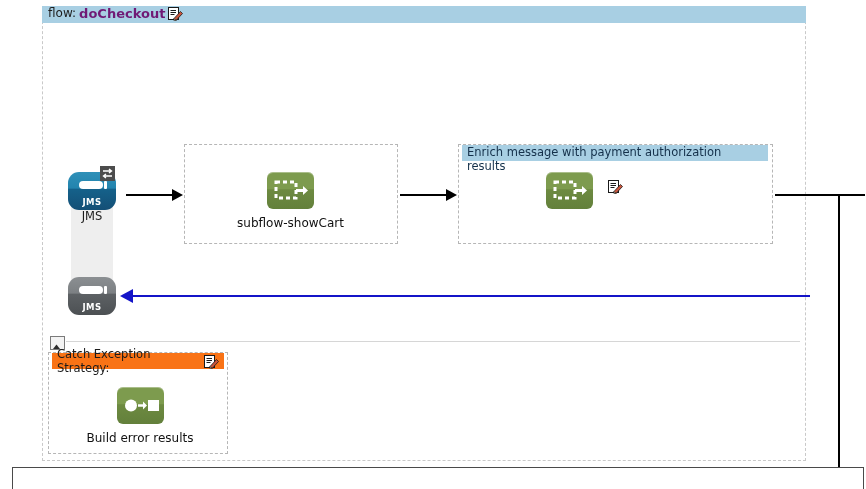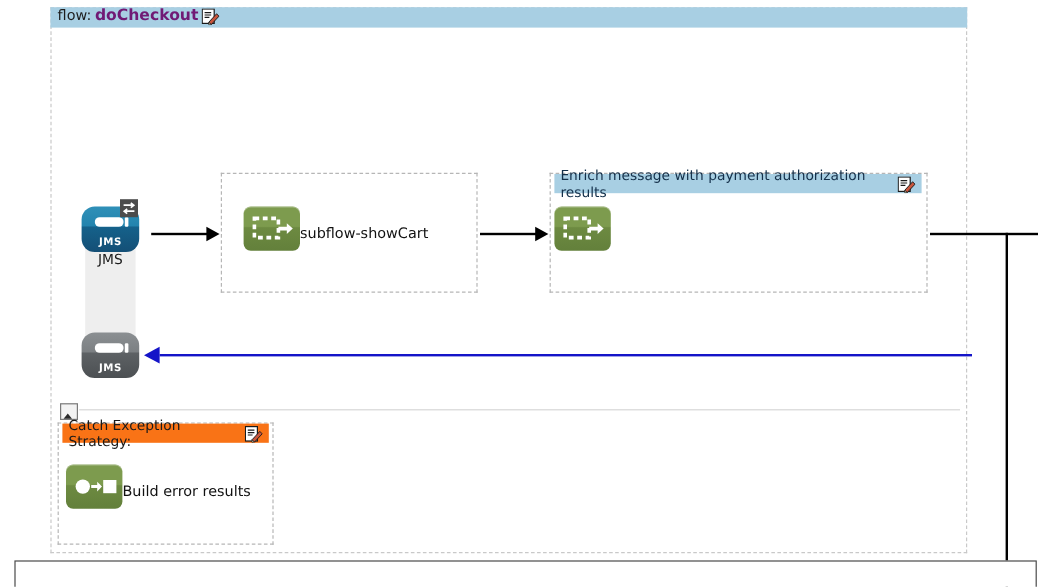--- a/index.html
+++ b/index.html
@@ -30,21 +30,21 @@
   
   .scope{
     position:absolute;border:1px dashed #b6b6b6;background:#fff;box-sizing:border-box;
   }
   .scope-header{
     position:absolute;height:16px;background:#a8cfe3;box-sizing:border-box;
     display:flex;align-items:center;gap:6px;padding:0 5px;
   }
   .scope-header span.t{font-size:11.5px;color:#14304a;}
 
-  .node{position:absolute;display:flex;flex-direction:row;align-items:center;}
+  .node{position:absolute;display:flex;flex-direction:column;align-items:center;}
   .node .cap{
     font-size:12px;color:#111;margin-top:7px;white-space:nowrap;
     font-family:"DejaVu Sans","Liberation Sans",sans-serif;
   }
 
   
   .gicon{
     width:47px;height:37px;border-radius:6px;
     background:linear-gradient(180deg,#7d9b4e 0%,#7d9b4e 45%,#6d8a41 48%,#63803b 100%);
     box-shadow:inset 0 1px 0 rgba(255,255,255,.35);
@@ -181,21 +181,21 @@
         <polygon points="36,14 41,18.5 36,23" fill="#ffffff"></polygon>
       </svg>
     </span>
     <span class="cap">subflow-showCart</span>
   </div>
 
   <div class="hline" style="left:400px;top:194px;width:48px;"></div>
   <div class="arrow-r" style="left:446px;top:189px;"></div>
 
   <div class="scope" style="left:458px;top:144px;width:315px;height:100px;"></div>
-  <div class="scope-header" style="left:462px;top:145px;width:306px;">
+  <div class="scope-header" style="left:462px;top:145px;width:306px;flex-direction:column;">
     <span class="t">Enrich message with payment authorization results</span>
     <span class="edit-ico">
       <svg width="15" height="14" viewBox="0 0 15 14">
         <rect x="0.5" y="0.5" width="10" height="12" fill="#ffffff" stroke="#1a1a1a" stroke-width="1"></rect>
         <line x1="2.5" y1="3.5" x2="8" y2="3.5" stroke="#1a1a1a" stroke-width="1"></line>
         <line x1="2.5" y1="5.5" x2="8" y2="5.5" stroke="#1a1a1a" stroke-width="1"></line>
         <line x1="2.5" y1="7.5" x2="6.5" y2="7.5" stroke="#1a1a1a" stroke-width="1"></line>
         <polygon points="6,11.5 12.5,4.5 14.5,6.5 8,13.5" fill="#c9553c" stroke="#1a1a1a" stroke-width="0.8"></polygon>
         <polygon points="6,11.5 6,13.8 8,13.5" fill="#f0e4c0" stroke="#1a1a1a" stroke-width="0.6"></polygon>
       </svg>

